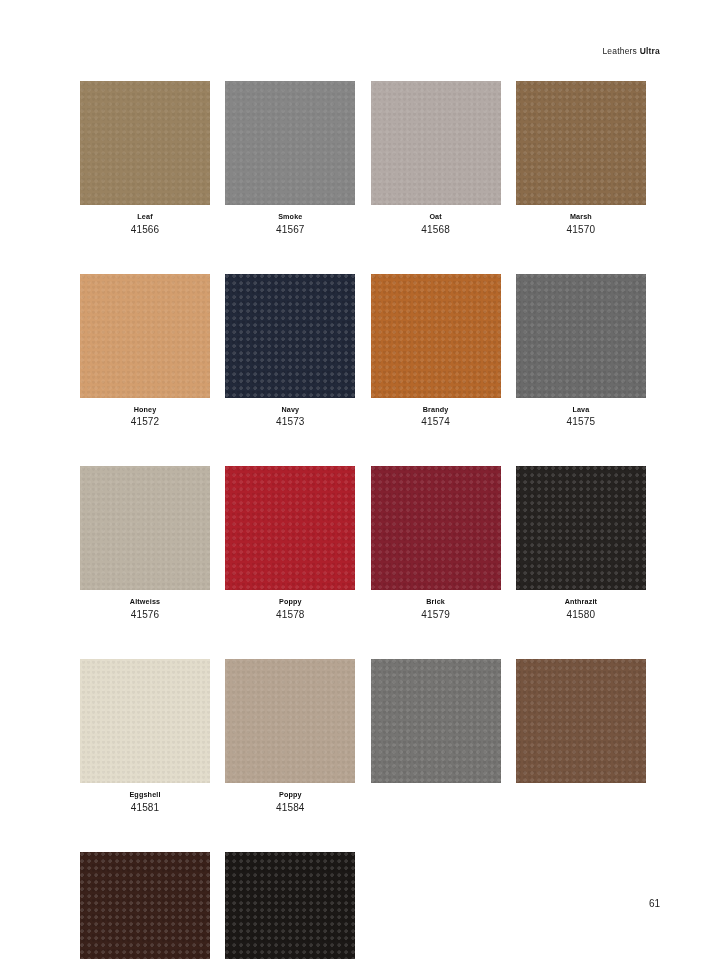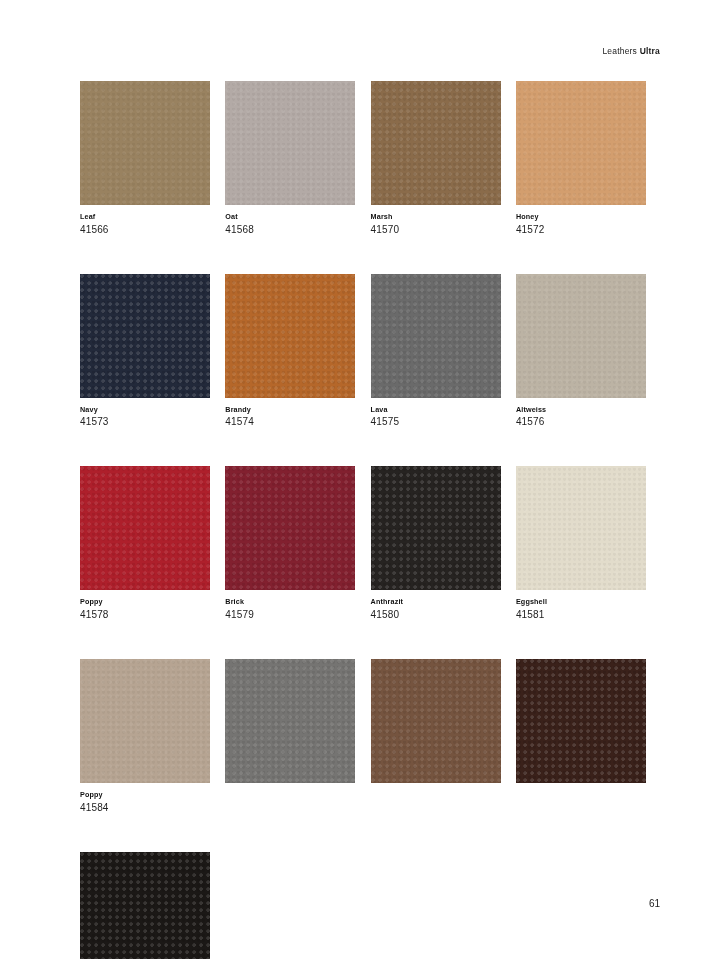--- a/index.html
+++ b/index.html
@@ -43,20 +43,21 @@
     left: 80px;
     top: 81px;
     width: 566px;
     display: grid;
     grid-template-columns: repeat(4, 130px);
     column-gap: 15.3px;
     row-gap: 38px;
   }
   .cell {
     width: 130px;
+    text-align: center;
   }
   .swatch {
     width: 130px;
     height: 124px;
     display: block;
     position: relative;
     background-repeat: repeat;
     background-size: 7px 7px, 5px 5px, 100% 100%;
   }
   .caption {
@@ -99,20 +100,27 @@
 
   <div class="grid">
       <div class="cell">
         <div class="swatch" style="background-image: radial-gradient(circle at 30% 30%, rgba(255, 255, 255, 0.055) 0px, rgba(255, 255, 255, 0.055) 1.6px, rgba(0, 0, 0, 0) 1.9px), radial-gradient(circle at 70% 65%, rgba(0, 0, 0, 0.04) 0px, rgba(0, 0, 0, 0.04) 1.4px, rgba(0, 0, 0, 0) 1.7px), linear-gradient(rgb(153, 130, 96), rgb(153, 130, 96)); background-color: rgb(153, 130, 96);"></div>
         <div class="caption">
           <span class="sw-name">Leaf</span>
           <span class="sw-code">41566</span>
         </div>
       </div>
       <div class="cell">
+        <div class="swatch" style="background-image: radial-gradient(circle at 30% 30%, rgba(255, 255, 255, 0.055) 0px, rgba(255, 255, 255, 0.055) 1.6px, rgba(0, 0, 0, 0) 1.9px), radial-gradient(circle at 70% 65%, rgba(0, 0, 0, 0.04) 0px, rgba(0, 0, 0, 0.04) 1.4px, rgba(0, 0, 0, 0) 1.7px), linear-gradient(rgb(134, 134, 134), rgb(134, 134, 134)); background-color: rgb(134, 134, 134);"></div>
+        <div class="caption">
+          <span class="sw-name">Smoke</span>
+          <span class="sw-code">41567</span>
+        </div>
+      </div>
+      <div class="cell">
         <div class="swatch" style="background-image: radial-gradient(circle at 30% 30%, rgba(255, 255, 255, 0.055) 0px, rgba(255, 255, 255, 0.055) 1.6px, rgba(0, 0, 0, 0) 1.9px), radial-gradient(circle at 70% 65%, rgba(0, 0, 0, 0.04) 0px, rgba(0, 0, 0, 0.04) 1.4px, rgba(0, 0, 0, 0) 1.7px), linear-gradient(rgb(179, 170, 166), rgb(179, 170, 166)); background-color: rgb(179, 170, 166);"></div>
         <div class="caption">
           <span class="sw-name">Oat</span>
           <span class="sw-code">41568</span>
         </div>
       </div>
       <div class="cell">
         <div class="swatch" style="background-image: radial-gradient(circle at 30% 30%, rgba(255, 255, 255, 0.086) 0px, rgba(255, 255, 255, 0.086) 1.6px, rgba(0, 0, 0, 0) 1.9px), radial-gradient(circle at 70% 65%, rgba(0, 0, 0, 0.06) 0px, rgba(0, 0, 0, 0.06) 1.4px, rgba(0, 0, 0, 0) 1.7px), linear-gradient(rgb(138, 107, 74), rgb(138, 107, 74)); background-color: rgb(138, 107, 74);"></div>
         <div class="caption">
           <span class="sw-name">Marsh</span>

